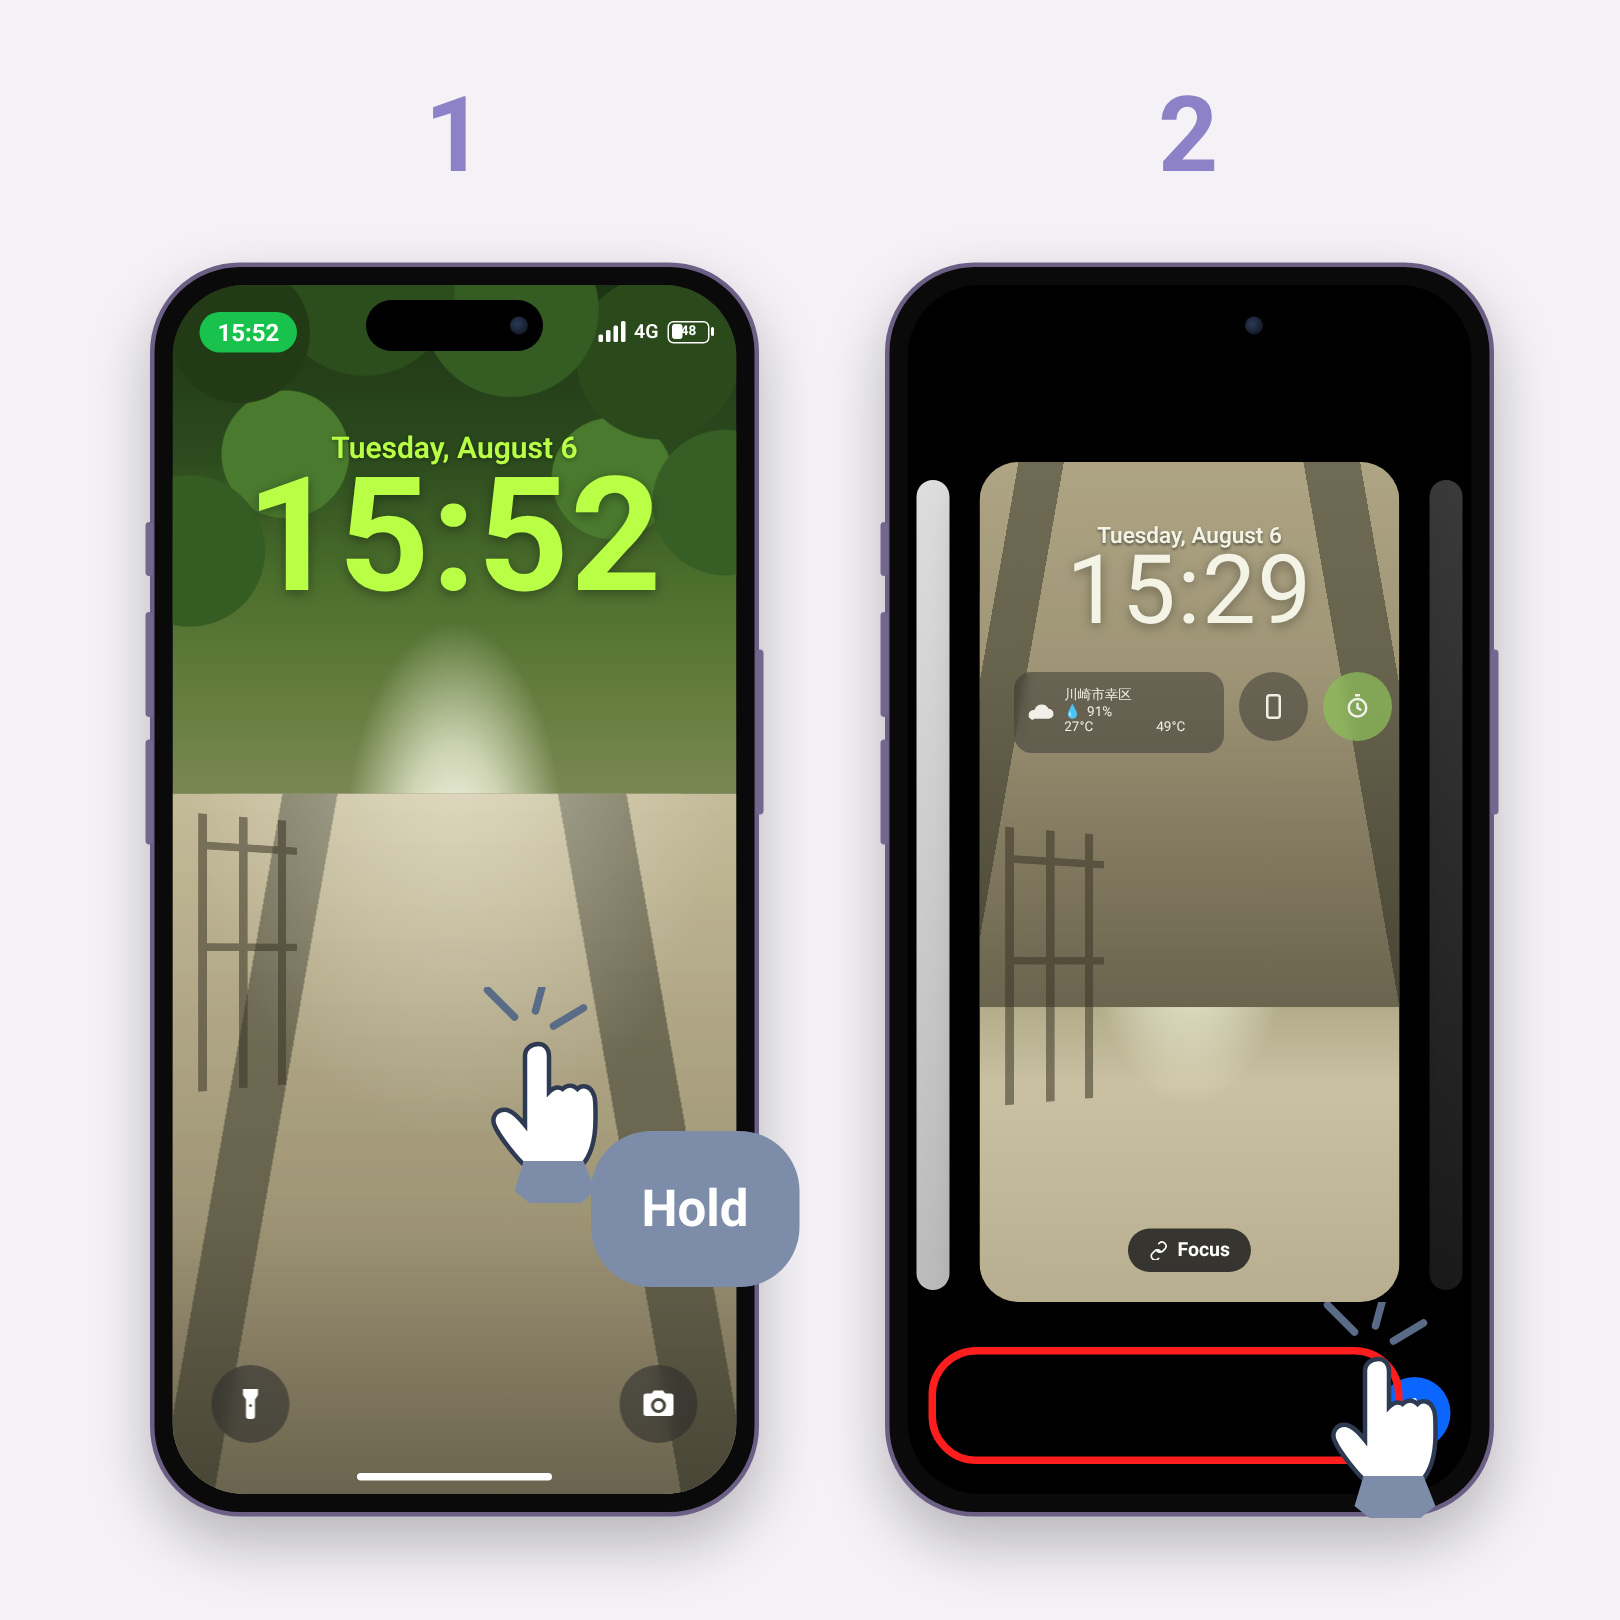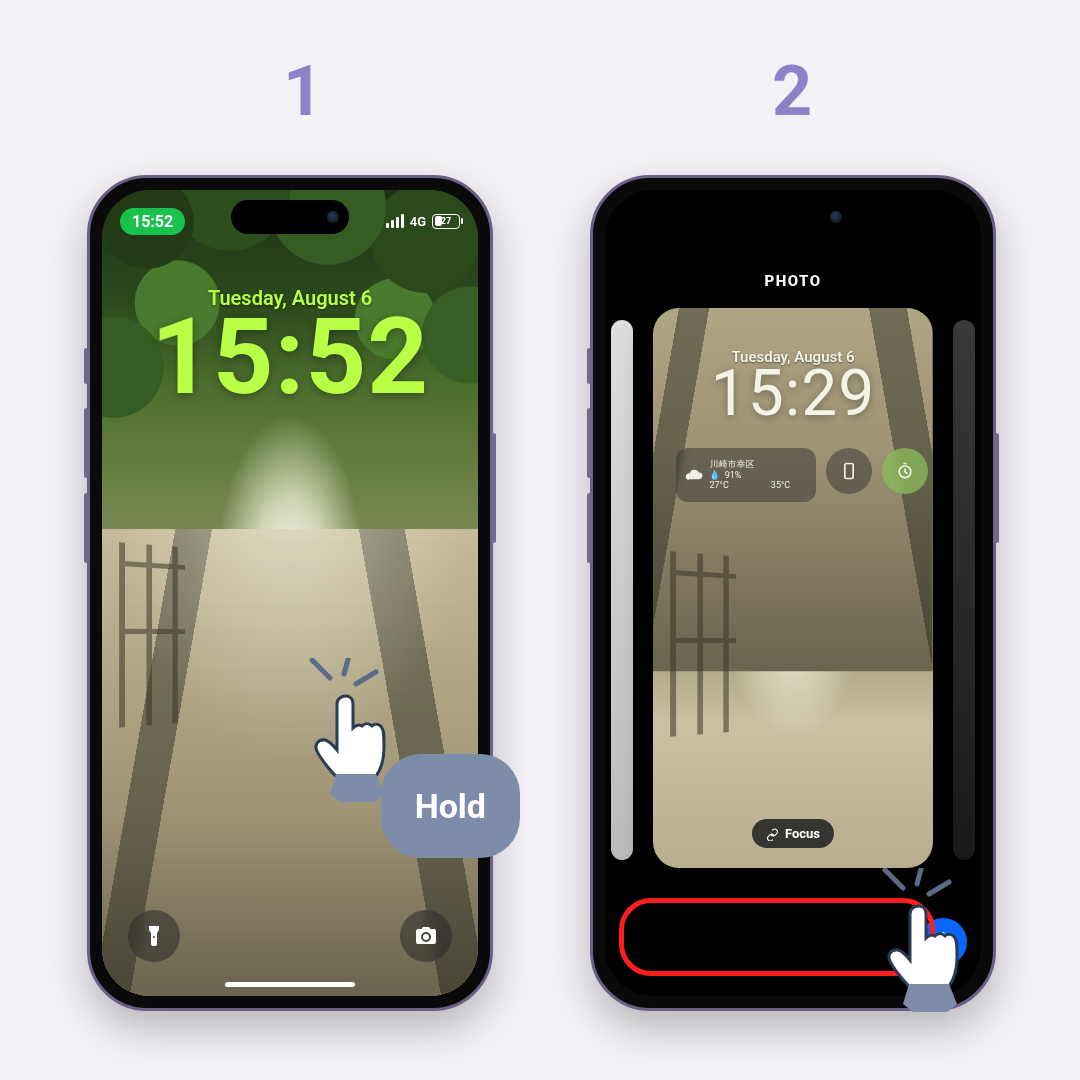--- a/index.html
+++ b/index.html
@@ -21,21 +21,21 @@
 
   
   .phone{
     position:absolute;top:175px;
     width:400px;height:830px;
     border-radius:60px;
     background:#0a0a0a;
     border:3px solid #6b5f85;
     box-shadow:0 18px 40px rgba(0,0,0,.25);
   }
-  .phone.p1{left:87px}
+  .phone.p1{left:100px}
   .phone.p2{left:590px}
 
   
   .side-btn{position:absolute;background:#72678d;border-radius:3px}
   .side-btn.l1{left:-6px;top:170px;width:5px;height:36px}
   .side-btn.l2{left:-6px;top:230px;width:5px;height:70px}
   .side-btn.l3{left:-6px;top:315px;width:5px;height:70px}
   .side-btn.r1{right:-6px;top:255px;width:5px;height:110px}
 
   
@@ -158,21 +158,21 @@
   .widget{background:rgba(40,40,40,.45);border-radius:12px;height:46px;
     display:flex;align-items:center;color:#f0f0e8;backdrop-filter:blur(4px)}
   .widget.weather{width:124px;padding:4px 8px;gap:6px;font-size:9px;line-height:1.2}
   .widget.weather svg{width:20px;height:20px;flex:0 0 auto;fill:#f0f0e8}
   .widget.round{width:46px;justify-content:center;border-radius:50%}
   .widget.round svg{width:20px;height:20px;stroke:#f0f0e8;fill:none;stroke-width:2}
   .widget.round.accent{background:rgba(140,190,90,.75)}
 
   .focus-chip{position:absolute;bottom:20px;left:50%;transform:translateX(-50%);
     background:rgba(30,30,30,.85);color:#fff;font-size:13px;font-weight:700;
-    padding:7px 14px;border-radius:18px;display:flex;align-items:flex-end;gap:6px;z-index:16}
+    padding:7px 14px;border-radius:18px;display:flex;align-items:center;gap:6px;z-index:16}
   .focus-chip svg{width:13px;height:13px;fill:#fff}
 
   .customize-btn{
     position:absolute;bottom:26px;left:22px;width:290px;height:56px;border-radius:28px;
     background:#2b2b2d;color:#fff;font-size:20px;font-weight:700;
     display:flex;align-items:center;justify-content:center;z-index:6}
   .customize-highlight{
     position:absolute;bottom:20px;left:14px;width:306px;height:68px;border-radius:32px;
     border:5px solid #ff1d1d;z-index:7;pointer-events:none}
   .add-btn{position:absolute;bottom:30px;right:14px;width:48px;height:48px;border-radius:50%;
@@ -207,21 +207,21 @@
       <span class="status-right">
         <span class="sig-bars">
             <i></i>
             <i></i>
             <i></i>
             <i></i>
           </span>
         <span>4G</span>
         <span class="battery">
             <i></i>
-            <span>27</span>
+            <span>48</span>
           </span>
       </span>
     </div>
 
     <div class="lock-date">Tuesday, August 6</div>
     <div class="lock-time">15:52</div>
 
     <div class="pill-btn flash-btn">
       <svg viewBox="0 0 24 24">
           <path d="M7 2h10v4l-2 3v11a2 2 0 0 1-2 2h-2a2 2 0 0 1-2-2V9L7 6V2zm4 11a1 1 0 1 0 2 0 1 1 0 0 0-2 0z"></path>
@@ -257,21 +257,20 @@
   <span class="side-btn l2"></span>
   <span class="side-btn l3"></span>
   <span class="side-btn r1"></span>
 
   <div class="screen">
     <div class="black-bg"></div>
     <div class="island">
         <span class="cam"></span>
       </div>
 
-    <div class="gallery-title">PHOTO</div>
 
     <span class="card-peek left"></span>
     <span class="card-peek right"></span>
 
     <div class="card">
       <div class="wallpaper">
           <span class="fence"></span>
         </div>
       <div class="lock-date">Tuesday, August 6</div>
       <div class="lock-time">15:29</div>
@@ -283,21 +282,21 @@
             </svg>
           <div>
             <div>川崎市幸区</div>
             <div style="display:flex;gap:4px;align-items:center">
               <span>💧</span>
                 <span>91%</span>
             </div>
             <div style="display:flex;gap:21px">
               <span>27°C</span>
               <span style="flex:1;height:3px;background:linear-gradient(90deg,#8cf,#fc6);border-radius:2px;margin-top:5px"></span>
-              <span>35°C</span>
+              <span>49°C</span>
             </div>
           </div>
         </div>
         <div class="widget round">
           <svg viewBox="0 0 24 24">
               <rect x="7" y="3" width="10" height="18" rx="2"></rect>
             </svg>
         </div>
         <div class="widget round accent">
           <svg viewBox="0 0 24 24">

